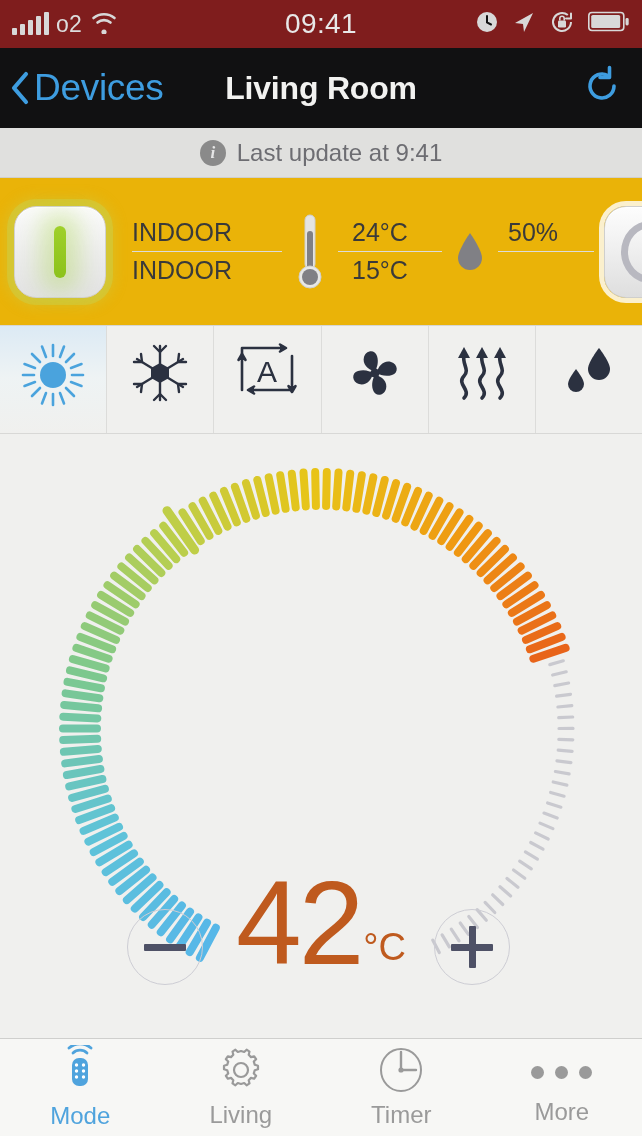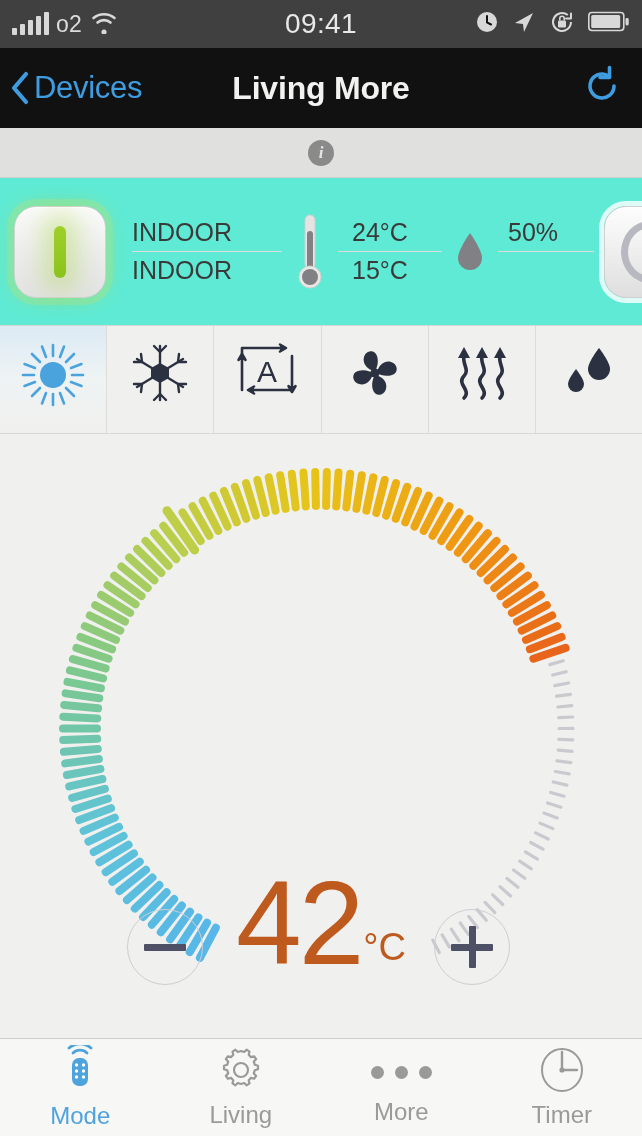--- a/index.html
+++ b/index.html
@@ -6,21 +6,21 @@
   html,body {
     width:642px; height:1136px;
     font-family:"Liberation Sans", sans-serif;
     background:#f0f0ee;
     overflow:hidden;
   }
   #app { position:relative; width:642px; height:1136px; }
 
   
   .statusbar {
-    height:48px; background:#404040; color:#d8d8d8;
+    height:48px; background:#7f1d1d; color:#d8d8d8;
     display:flex; align-items:center; position:relative;
   }
   .sb-left { display:flex; align-items:center; gap:7px; padding-left:12px; }
   .bars { display:flex; align-items:flex-end; gap:3px; height:22px; }
   .bars i { display:block; width:5px; background:#d8d8d8; border-radius:1px; }
   .bars i:nth-child(1){height:7px}
   .bars i:nth-child(2){height:11px}
   .bars i:nth-child(3){height:15px}
   .bars i:nth-child(4){height:19px}
   .bars i:nth-child(5){height:23px}
@@ -37,21 +37,21 @@
   
   .navbar {
     height:80px; background:#111112;
     display:flex; align-items:center; position:relative;
   }
   .nav-back {
     display:flex; align-items:center; gap:4px;
     padding-left:10px; color:#3e9de0; cursor:pointer;
   }
   .nav-back .chev { width:20px; height:34px; }
-  .nav-back .lbl { font-size:31px; letter-spacing:-.3px; }
+  .nav-back .lbl { font-size:37px; letter-spacing:-.3px; }
   .nav-title {
     position:absolute; left:0; right:0; text-align:center;
     font-size:32px; font-weight:bold; color:#f2f2f0; letter-spacing:-.2px;
     pointer-events:none;
   }
   .nav-refresh { margin-left:auto; padding-right:18px; cursor:pointer; }
 
   
   .updatebar {
     height:50px; background:#e0e0de;
@@ -62,21 +62,21 @@
     width:26px; height:26px; border-radius:50%;
     background:#8a8a8a; color:#e6e6e6;
     font-size:17px; font-style:italic; font-weight:bold;
     display:flex; align-items:center; justify-content:center;
     font-family:"Liberation Serif", serif;
   }
   .update-text { font-size:24px; color:#6d6d72; }
 
   
   .infopanel {
-    height:148px; background:#5eead4;
+    height:148px; background:#eab308;
     border-bottom:1px solid #d6d6d4;
     display:flex; align-items:center; padding:0 14px;
     position:relative;
   }
   .pwr {
     width:92px; height:92px; border-radius:22px; position:relative;
     cursor:pointer; flex:none;
   }
   .pwr-on {
     background:linear-gradient(180deg,#fbfbfb 0%,#ededed 50%,#e2e2e2 100%);
@@ -236,33 +236,34 @@
 
   <div class="navbar">
     <div class="nav-back">
       <span class="chev">
         <svg width="20" height="34" viewBox="0 0 20 34">
           <path d="M16 3 L4 17 L16 31" stroke="#3e9de0" stroke-width="4.2" fill="none" stroke-linecap="round" stroke-linejoin="round"></path>
         </svg>
       </span>
       <span class="lbl">Devices</span>
     </div>
-    <div class="nav-title">Living More</div>
+    <div class="nav-title">Living Room</div>
     <div class="nav-refresh">
       <span>
         <svg width="44" height="44" viewBox="0 0 44 44">
           <path d="M34 22 a12 12 0 1 1 -6.2 -10.5" stroke="#3e9de0" stroke-width="3.6" fill="none" stroke-linecap="round"></path>
           <path d="M29.5 3.5 L29.5 13.5 L20 13.5" stroke="#3e9de0" stroke-width="3.6" fill="none" stroke-linecap="round" stroke-linejoin="round"></path>
         </svg>
       </span>
     </div>
   </div>
 
   <div class="updatebar">
     <span class="info-badge">i</span>
+    <span class="update-text">Last update at 9:41</span>
   </div>
 
   <div class="infopanel">
     <div class="pwr pwr-on"></div>
     <div class="readouts">
       <div class="rcol labels">
         <div class="r">INDOOR</div>
         <div class="r">INDOOR</div>
       </div>
       <div class="icon-col">
@@ -564,33 +565,33 @@
                    l0.8 -3.2 l-2.3 -2.3 l-3.2 0.8 l-1.9 -2.9 l2.3 -2.4 l-1 -3.2 l-3.2 -1 v-3.4
                    l3.2 -1 l1 -3.2 l-2.3 -2.4 l1.9 -2.9 l3.2 0.8 l2.3 -2.3 l-0.8 -3.2 l2.9 -1.9
                    l2.4 2.3 Z" stroke="#9a9a9a" stroke-width="2.2" fill="none" stroke-linejoin="round"></path>
           <circle cx="24" cy="24" r="7" stroke="#9a9a9a" stroke-width="2.2" fill="none"></circle>
         </svg>
       </span>
       <span class="tlabel">Living</span>
     </div>
 
     <div class="tab">
+      <span>
+        <svg width="48" height="48" viewBox="0 0 48 48">
+          <ellipse cx="24" cy="24" rx="20" ry="21" stroke="#9a9a9a" stroke-width="2" fill="none"></ellipse>
+          <path d="M24 6 V24 H39" stroke="#9a9a9a" stroke-width="2.4" fill="none" stroke-linecap="round"></path>
+          <circle cx="24" cy="24" r="2.6" fill="#9a9a9a"></circle>
+        </svg>
+      </span>
+      <span class="tlabel">Timer</span>
+    </div>
+
+    <div class="tab">
       <span class="dots">
         <i></i>
           <i></i>
           <i></i>
       </span>
       <span class="tlabel">More</span>
     </div>
-
-    <div class="tab">
-      <span>
-        <svg width="48" height="48" viewBox="0 0 48 48">
-          <ellipse cx="24" cy="24" rx="20" ry="21" stroke="#9a9a9a" stroke-width="2" fill="none"></ellipse>
-          <path d="M24 6 V24 H39" stroke="#9a9a9a" stroke-width="2.4" fill="none" stroke-linecap="round"></path>
-          <circle cx="24" cy="24" r="2.6" fill="#9a9a9a"></circle>
-        </svg>
-      </span>
-      <span class="tlabel">Timer</span>
-    </div>
   </div>
 
 </div>
 
 </body></html>

